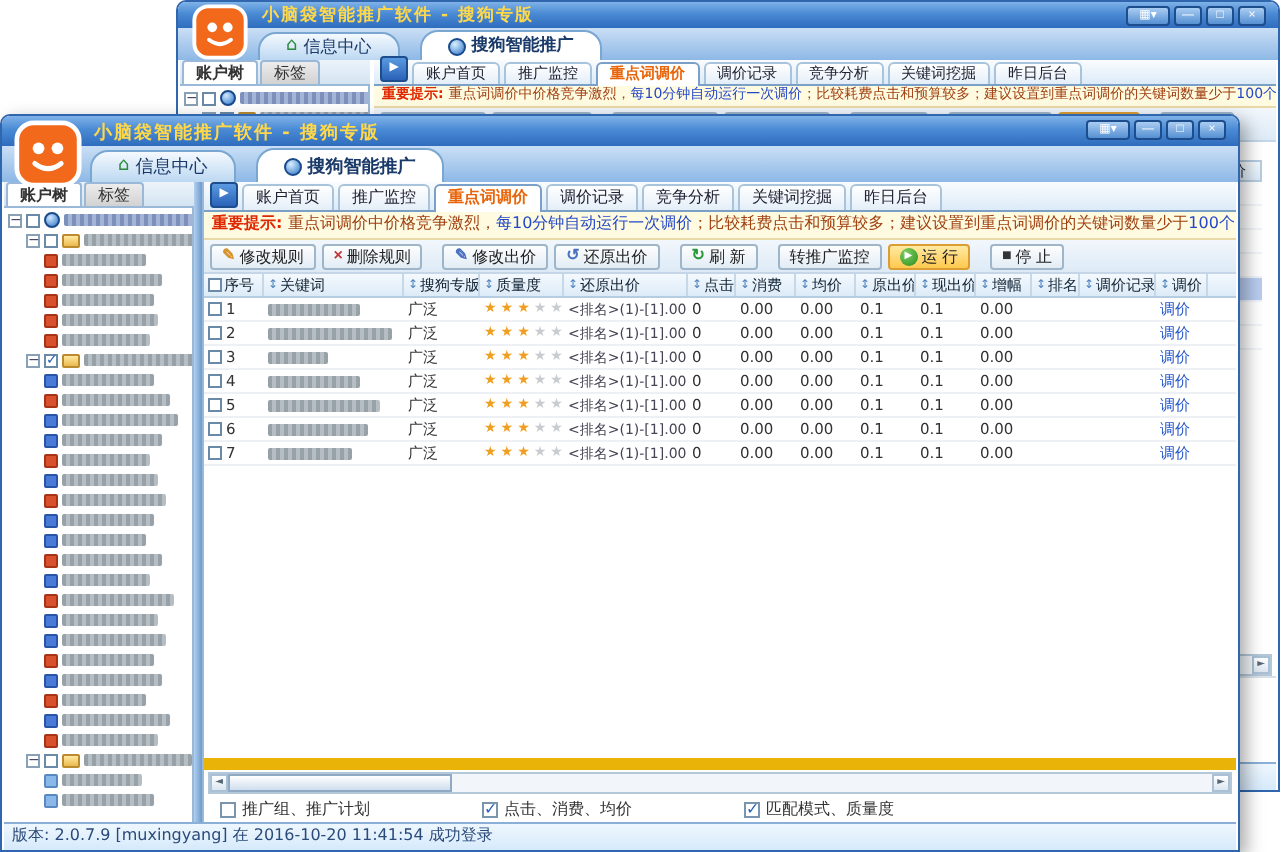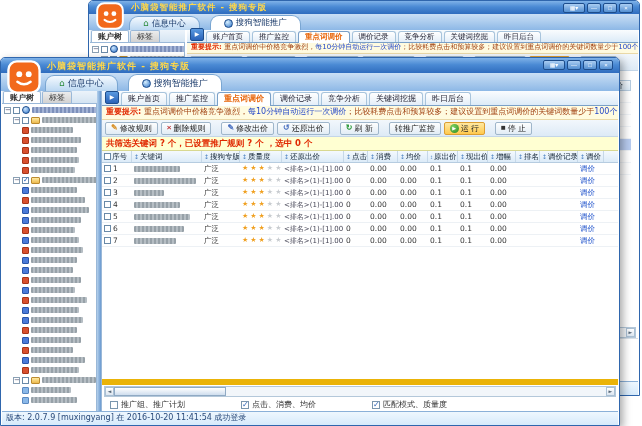--- a/index.html
+++ b/index.html
@@ -19,21 +19,21 @@
   .controls{position:absolute;right:6px;top:2px;display:flex;gap:2px;z-index:7}
   .winbtn{width:14px;height:10px;padding:0;border:1px solid #1d4d8c;border-radius:2px;
           background:linear-gradient(#aacdf2,#5590d2);color:#fff;font-size:6px;line-height:8px;text-align:center;cursor:pointer}
   .winbtn.wide{width:22px}
 
   
   .tabstrip{position:relative;height:18px;background:linear-gradient(#cadff5,#8db8e6);display:flex;align-items:flex-end;padding-left:44px;box-sizing:border-box}
   .bg-window .tabstrip{height:16px;padding-left:40px}
   .wtab{display:flex;align-items:center;gap:3px;height:15px;padding:0 13px;margin-right:10px;font-size:9px;color:#1a3a6a;
         background:linear-gradient(#f4f9fe,#bcd8f2);border:1px solid #7aa6d2;border-bottom:none;border-radius:9px 9px 0 0;cursor:pointer;white-space:nowrap}
-  .wtab.active{background:#fff;font-weight:normal;height:16px}
+  .wtab.active{background:#fff;font-weight:bold;height:16px}
   .bg-window .wtab{font-size:8.5px;height:13px}
   .bg-window .wtab.active{height:14px}
   .ic-home{color:#2a8a3a;font-size:9px;line-height:9px}
   .ic-globe{width:9px;height:9px;border-radius:50%;background:radial-gradient(circle at 35% 30%,#d8f0ff,#2f74c8);border:1px solid #1a4a8a;box-sizing:border-box}
 
   
   .fg-body{position:absolute;top:33px;left:1px;right:1px;bottom:14px;display:flex;background:#eaf2fa}
   .bgbody{position:absolute;top:29px;left:1px;right:1px;bottom:13px;background:#fff}
   .bg-side{position:absolute;left:0;top:0;width:95px;bottom:0;display:flex;flex-direction:column}
   .bgmain{position:absolute;left:97px;top:0;right:0;bottom:0}
@@ -462,21 +462,20 @@
           </button>
           <button class="tbtn hl">
             <span class="ticon runic">▶</span>
             <span>运 行</span>
           </button>
           <button class="tbtn">
             <span class="ticon" style="color: rgb(51, 51, 51);">■</span>
             <span>停 止</span>
           </button>
         </div>
-      <div class="summary">共筛选关键词 ? 个，已设置推广规则 ? 个 ，选中 0 个</div>
       <div class="tablewrap">
         <div class="thead">
             <div class="th" style="width: 30px;">
               <span class="cb"></span>
               <span>序号</span>
             </div>
             <div class="th" style="width: 70px;">
               <span class="sort">↕</span>
               <span>关键词</span>
             </div>
@@ -497,21 +496,21 @@
               <span>点击</span>
             </div>
             <div class="th" style="width: 30px;">
               <span class="sort">↕</span>
               <span>消费</span>
             </div>
             <div class="th" style="width: 30px;">
               <span class="sort">↕</span>
               <span>均价</span>
             </div>
-            <div class="th" style="width: 30px; font-family: Liberation Serif, serif;">
+            <div class="th" style="width: 30px;">
               <span class="sort">↕</span>
               <span>原出价</span>
             </div>
             <div class="th" style="width: 30px;">
               <span class="sort">↕</span>
               <span>现出价</span>
             </div>
             <div class="th" style="width: 28px;">
               <span class="sort">↕</span>
               <span>增幅</span>

